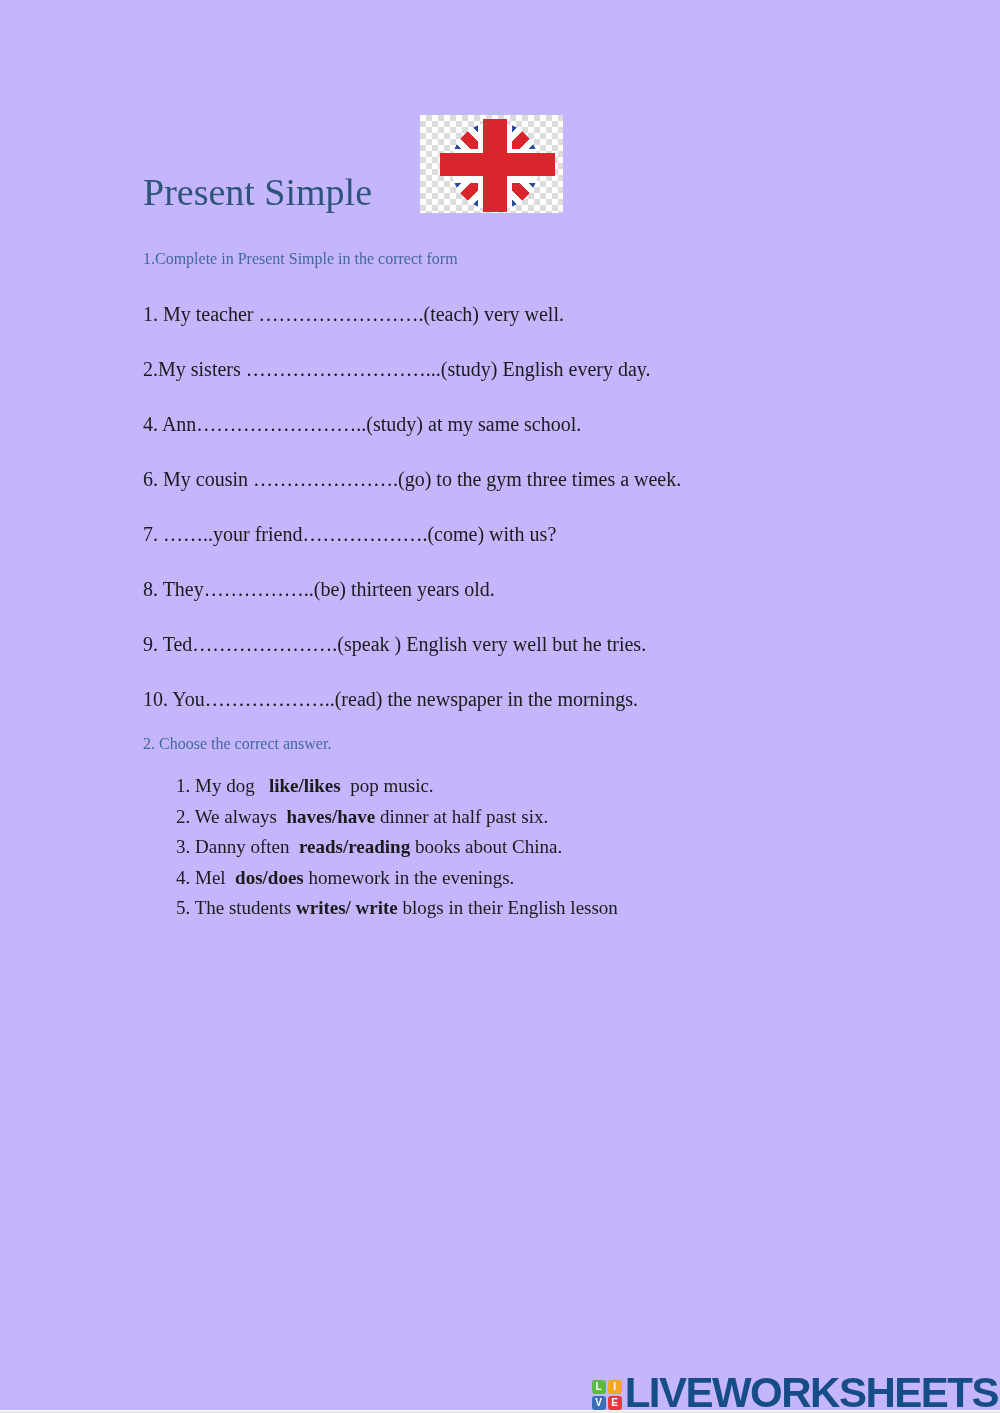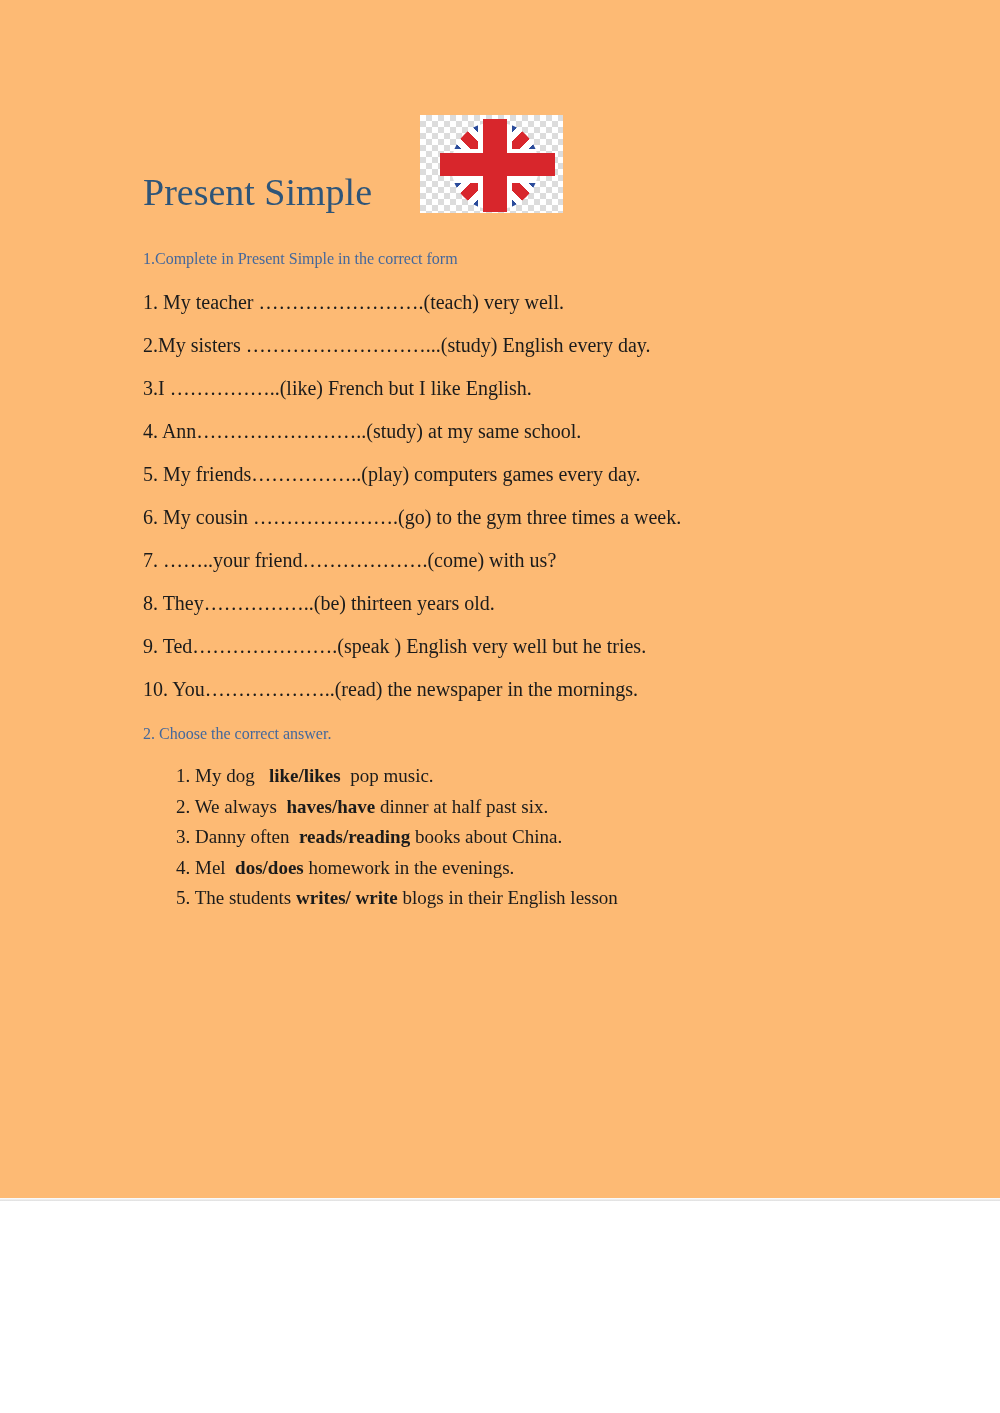--- a/index.html
+++ b/index.html
@@ -1,18 +1,18 @@
 <!DOCTYPE html>
 <html><head>
 <meta charset="utf-8">
 <style>
   html,body { margin:0; padding:0; background:#ffffff; }
   .page {
-    position:relative; width:1000px; height:1201px; margin:0 auto;
-    background:#fdba74; overflow:hidden;
+    position:relative; width:1000px; height:1413px; margin:0 auto;
+    background:#c4b5fd; overflow:hidden;
     font-family:"Liberation Serif", serif; color:#1b1b1b;
   }
 
   
   .title {
     position:absolute; left:143px; top:170px;
     font-size:38px; line-height:44px; color:#2e5579;
     white-space:nowrap;
   }
 
@@ -44,21 +44,21 @@
   .flag-cross-v { position:absolute; left:63px; top:4px;  width:24px; height:93px; background:#d8262c; }
   .flag-cross-h { position:absolute; left:20px; top:38px; width:115px; height:23px; background:#d8262c; }
 
   
   .content { position:absolute; left:143px; top:246px; width:740px; }
 
   .section-heading {
     font-size:16px; line-height:26px; color:#44689c; white-space:pre-wrap;
   }
   .ex-item {
-    font-size:20px; line-height:26px; margin-top:17px; white-space:pre-wrap;
+    font-size:20px; line-height:26px; margin-top:29px; white-space:pre-wrap;
   }
   .s2-heading { margin-top:19px; }
   .choice-list { margin-top:14px; padding-left:33px; }
   .choice-item {
     font-size:19px; line-height:30.5px; white-space:pre-wrap;
   }
   .choice-item b { font-weight:bold;font-family:Liberation Serif, serif; }
 
   
   .brand {
@@ -100,23 +100,21 @@
     <div class="flag-cross-v"></div>
     <div class="flag-cross-h"></div>
   </div>
 
   <div class="content">
 
     <div class="section-heading">1.Complete in Present Simple in the correct form</div>
 
     <div class="ex-item">1. My teacher …………………….(teach) very well.</div>
     <div class="ex-item">2.My sisters ………………………...(study) English every day.</div>
-    <div class="ex-item">3.I ……………..(like) French but I like English.</div>
     <div class="ex-item">4. Ann……………………..(study) at my same school.</div>
-    <div class="ex-item">5. My friends……………..(play) computers games every day.</div>
     <div class="ex-item">6. My cousin ………………….(go) to the gym three times a week.</div>
     <div class="ex-item">7. ……..your friend……………….(come) with us?</div>
     <div class="ex-item">8. They……………..(be) thirteen years old.</div>
     <div class="ex-item">9. Ted………………….(speak ) English very well but he tries.</div>
     <div class="ex-item">10. You………………..(read) the newspaper in the mornings.</div>
 
     <div class="section-heading s2-heading">2. Choose the correct answer.</div>
 
     <div class="choice-list">
       <div class="choice-item"><span>1. My dog   </span><b>like/likes</b><span>  pop music.</span></div>

